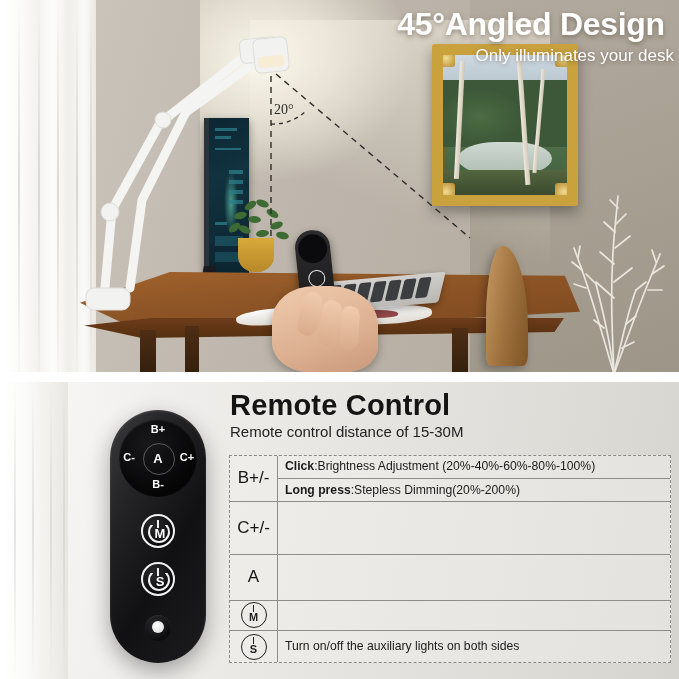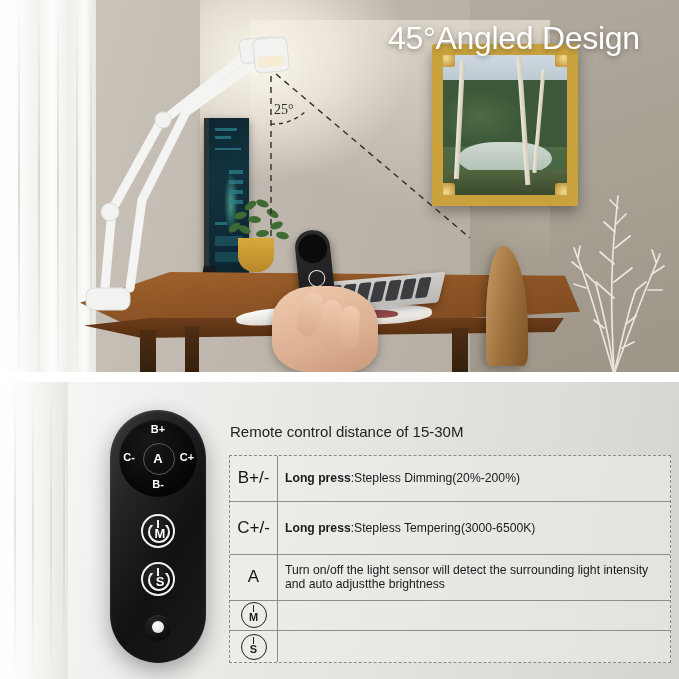--- a/index.html
+++ b/index.html
@@ -42,22 +42,22 @@
     background:radial-gradient(ellipse 60px 40px at 30% 55%, #4d6b44, #3c5838 70%),
                radial-gradient(ellipse 50px 46px at 72% 45%, #41603c, #2f4a2d 75%);}
   .f-pond{position:absolute;left:12%;right:12%;bottom:14%;height:24%;border-radius:50%/60%;
     background:linear-gradient(180deg,#cfd9d2,#aebdb2);}
   .f-ground{position:absolute;left:0;right:0;bottom:0;height:18%;
     background:linear-gradient(180deg,#53663f,#3b4a2e);}
   .birch{position:absolute;width:5px;background:linear-gradient(90deg,#efeadf,#cfc6b4);}
   .frame-corner{position:absolute;width:18px;height:18px;background:radial-gradient(circle,#f2dc92,#b6862a);border-radius:3px;}
 
   
-  .h-title{position:absolute;left:388px;top:20px;width:286px;text-align:left;
-    font-size:32px;font-weight:normal;color:#ffffff;letter-spacing:-.3px;
+  .h-title{position:absolute;left:388px;top:6px;width:286px;text-align:center;
+    font-size:32px;font-weight:bold;color:#ffffff;letter-spacing:-.3px;
     text-shadow:0 2px 5px rgba(80,70,55,.55);}
   .h-sub{position:absolute;left:388px;top:46px;width:286px;text-align:right;
     font-size:17px;color:#ffffff;text-shadow:0 1px 4px rgba(80,70,55,.6);}
 
   
   .lamp{position:absolute;left:0;top:0;width:679px;height:372px;pointer-events:none;}
 
   
   .ang-label{position:absolute;left:274px;top:102px;font-size:14px;color:#2b2b2b;
     font-family:"Liberation Serif",serif;}
@@ -320,23 +320,24 @@
         <rect x="254" y="38" width="34" height="34" rx="6" transform="rotate(-6 271 55)"></rect>
       </g>
       <rect x="258" y="56" width="26" height="11" rx="3" fill="#f7edd4" transform="rotate(-6 271 61)"></rect>
 
       <path d="M271 76 L271 236" stroke="#2e2e2e" stroke-width="1.4" fill="none" stroke-dasharray="6 5"></path>
 
       <path d="M276 74 L470 238" stroke="#2e2e2e" stroke-width="1.4" fill="none" stroke-dasharray="6 5"></path>
 
       <path d="M271 124 A48 48 0 0 0 307 110" stroke="#2e2e2e" stroke-width="1.3" fill="none" stroke-dasharray="4 4"></path>
     </svg>
-    <div class="ang-label">25°</div>
+    <div class="ang-label">20°</div>
 
     <div class="h-title">45°Angled Design</div>
+    <div class="h-sub">Only illuminates your desk</div>
   </div>
 
   <div class="gap"></div>
 
   <div class="bot-panel">
     <div class="bot-curtain">
       <div class="fold" style="left:14px"></div>
       <div class="fold" style="left:32px"></div>
       <div class="fold" style="left:50px"></div>
       <div class="fold" style="left:63px"></div>
@@ -362,64 +363,65 @@
       <div class="pa"></div>
         <div class="pl"></div>
       <div class="pt">S</div>
     </div>
 
     <div class="r-led">
         <i></i>
       </div>
   </div>
 
+  <div class="b-title">Remote Control</div>
   <div class="b-sub">Remote control distance of 15-30M</div>
 
   <div class="rc-table">
 
     <div class="rc-row" style="height:22.2%">
       <div class="rc-key">B+/-</div>
       <div class="rc-val">
+        <div class="rc-line sep">
+          <b>Click</b><span>:Brightness Adjustment (20%-40%-60%-80%-100%)</span>
+        </div>
         <div class="rc-line">
           <b>Long press</b><span>:Stepless Dimming(20%-200%)</span>
         </div>
       </div>
     </div>
 
     <div class="rc-row" style="height:26%">
       <div class="rc-key">C+/-</div>
       <div class="rc-val">
-        <div class="rc-line">
-          <b>Long press</b><span>:Stepless Tempering(3000-6500K)</span>
-        </div>
       </div>
     </div>
 
     <div class="rc-row" style="height:22%">
       <div class="rc-key">A</div>
-      <div class="rc-val">
-        <div class="rc-line">
-          <span>Turn on/off the light sensor will detect the surrounding light intensity and auto adjustthe brightness</span>
-        </div>
-      </div>
     </div>
 
     <div class="rc-row" style="height:14.9%">
       <div class="rc-key">
         <span class="pwr-ico">
           <span class="pl"></span>
           <span class="pt">M</span>
         </span>
       </div>
     </div>
 
     <div class="rc-row" style="height:14.9%">
       <div class="rc-key">
         <span class="pwr-ico">
           <span class="pl"></span>
           <span class="pt">S</span>
         </span>
       </div>
+      <div class="rc-val">
+        <div class="rc-line">
+          <span>Turn on/off the auxiliary lights on both sides</span>
+        </div>
+      </div>
     </div>
 
   </div>
 
 </div>
 
 </body></html>

